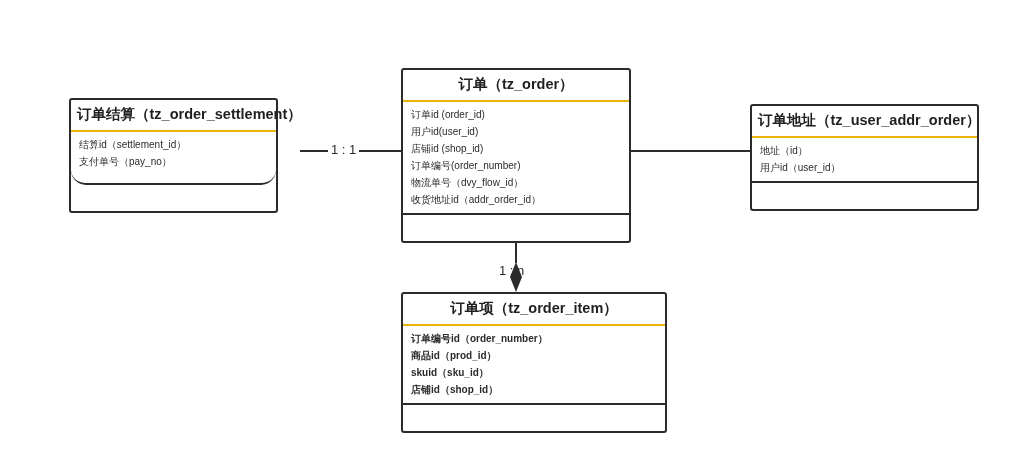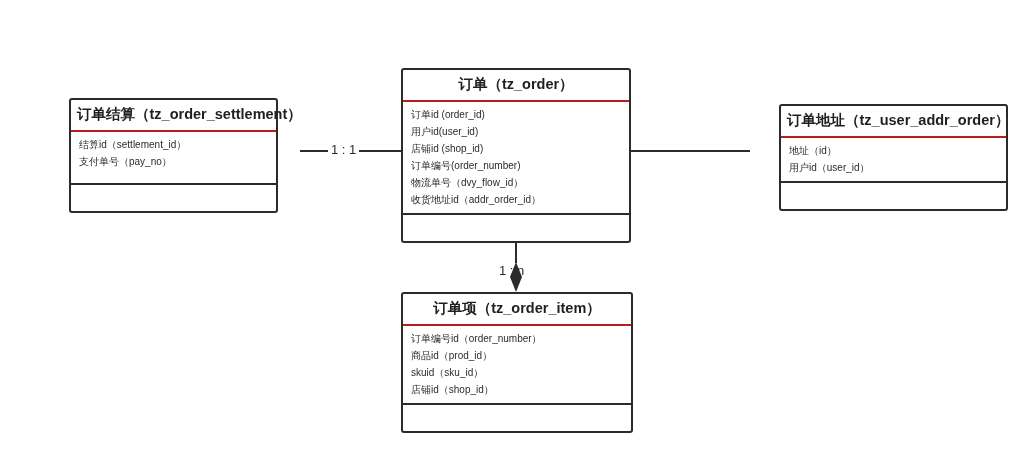--- a/index.html
+++ b/index.html
@@ -32,21 +32,21 @@
     border-radius: 3px;
     background: #ffffff;
     z-index: 2;
   }
   .entity-title {
     box-sizing: border-box;
     text-align: center;
     font-size: 14.5px;
     font-weight: 700;
     color: #1f1f1f;
-    border-bottom: 2px solid #b91c1c;
+    border-bottom: 2px solid #eab308;
     padding: 6px 6px 7px 6px;
     line-height: 1.15;
     white-space: nowrap;
   }
   .entity-attrs {
     box-sizing: border-box;
     border-bottom: 2px solid #2b2b2b;
     padding: 4px 0 5px 8px;
   }
   .attr {
@@ -84,27 +84,27 @@
     position: absolute;
     z-index: 3;
     line-height: 0;
   }
 
   
   #entity-order            { left: 401px; top: 68px;  width: 230px; }
   #entity-order .entity-attrs { min-height: 104px; }
 
   #entity-settlement       { left: 69px;  top: 98px;  width: 209px; }
-  #entity-settlement .entity-attrs { min-height: 53px; }
+  #entity-settlement .entity-attrs { min-height: 53px; border-radius: 15px; }
 
-  #entity-addr             { left: 750px; top: 104px; width: 229px; margin-left: 29px; }
+  #entity-addr             { left: 750px; top: 104px; width: 229px; }
   #entity-addr .entity-attrs { min-height: 36px; }
 
-  #entity-item             { left: 401px; top: 292px; width: 232px; }
-  #entity-item .entity-attrs { min-height: 70px; }
+  #entity-item             { left: 401px; top: 292px; width: 266px; }
+  #entity-item .entity-attrs { min-height: 70px; font-weight: bold; }
 
   #edge-settlement-order   { left: 300px; top: 150px; width: 101px; }
   #edge-order-addr         { left: 631px; top: 150px; width: 119px; }
   #edge-order-item         { left: 515px; top: 228px; height: 36px; }
 
   #label-one-one           { left: 328px; top: 142px; }
   #label-one-n             { left: 496px; top: 263px; }
 
   #marker-order-item       { left: 506px; top: 262px; }
 </style>

